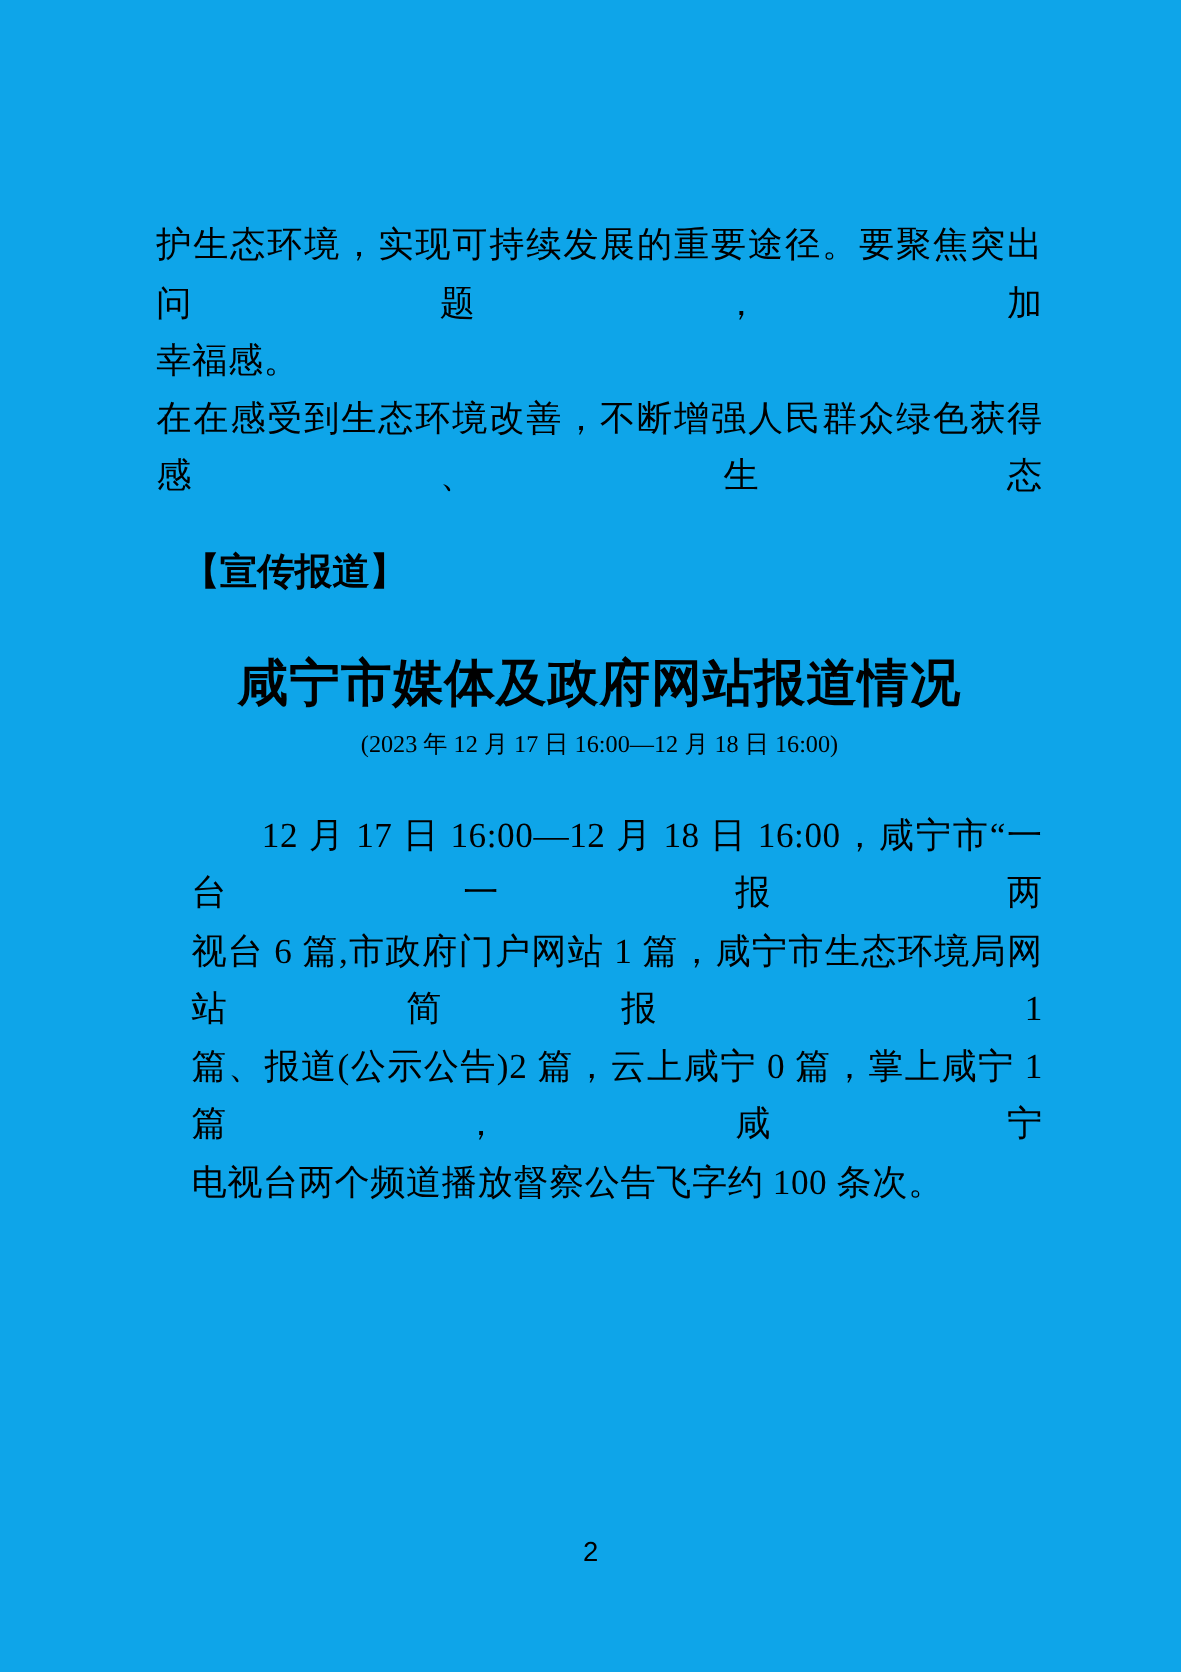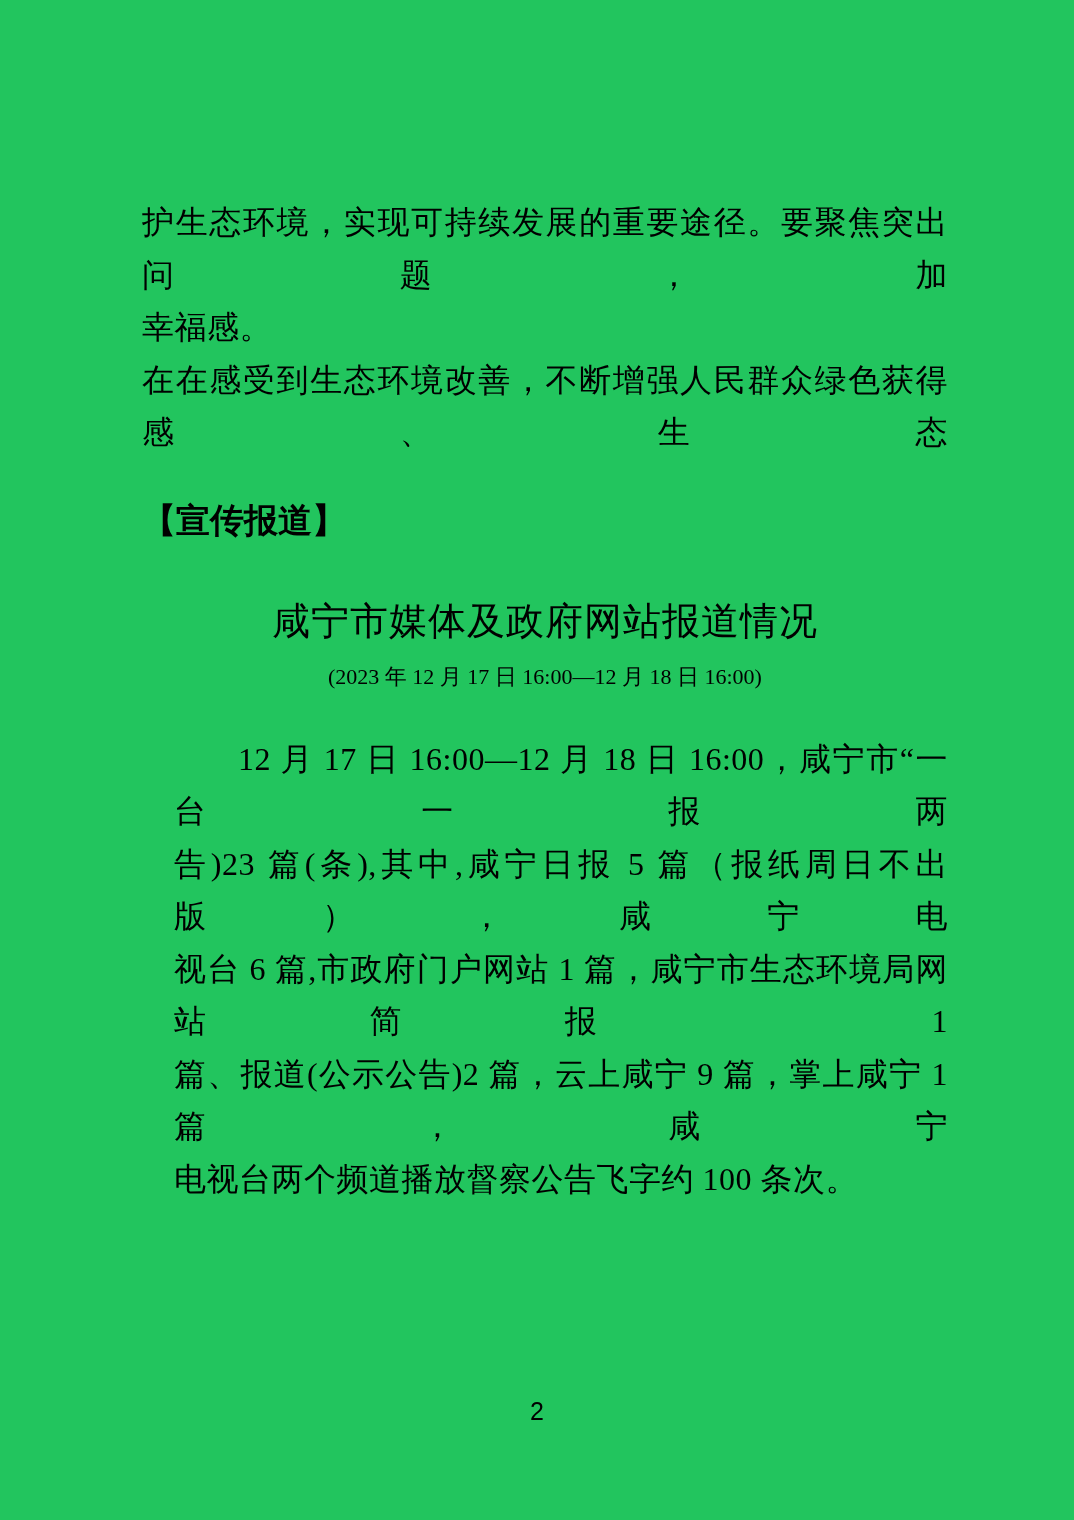--- a/index.html
+++ b/index.html
@@ -10,21 +10,21 @@
     position: relative;
     font-family: "Liberation Serif", "DejaVu Serif", serif;
     color: #000000;
     overflow: hidden;
   }
   .page {
     position: absolute;
     left: 0; top: 0;
     width: 1074px;
     height: 1520px;
-    background: #22c55e;
+    background: #0ea5e9;
   }
   .content {
     position: absolute;
     left: 142px;
     top: 196px;
     width: 806px;
   }
   .bodytext .line {
     font-size: 32px;
     line-height: 52.5px;
@@ -37,26 +37,27 @@
     white-space: normal;
     text-align: justify;
     text-align-last: justify;
   }
   .line.ind { text-indent: 2em; }
   .section-header {
     margin-top: 36px;
     font-size: 34px;
     line-height: 52px;
     font-weight: bold;
+    margin-left: 24px;
   }
   .article-title {
     margin-top: 44px;
-    font-size: 38px;
+    font-size: 46px;
     line-height: 60px;
-    font-weight: normal;
+    font-weight: bold;
     text-align: center;
     letter-spacing: 1px;
   }
   .article-subtitle {
     margin-top: 4px;
     font-size: 22px;
     line-height: 44px;
     text-align: center;
     font-weight: normal;
   }
@@ -85,22 +86,21 @@
     </div>
 
     <div class="section-header">【宣传报道】</div>
 
     <h1 class="article-title">咸宁市媒体及政府网站报道情况</h1>
 
     <div class="article-subtitle">(2023 年 12 月 17 日 16:00—12 月 18 日 16:00)</div>
 
     <div class="bodytext para-media">
       <div class="line jl ind">12 月 17 日 16:00—12 月 18 日 16:00，咸宁市“一台一报两</div>
-      <div class="line jl">告)23 篇(条),其中,咸宁日报 5 篇（报纸周日不出版），咸宁电</div>
       <div class="line jl">视台 6 篇,市政府门户网站 1 篇，咸宁市生态环境局网站简报 1</div>
-      <div class="line jl">篇、报道(公示公告)2 篇，云上咸宁 9 篇，掌上咸宁 1 篇，咸宁</div>
+      <div class="line jl">篇、报道(公示公告)2 篇，云上咸宁 0 篇，掌上咸宁 1 篇，咸宁</div>
       <div class="line">电视台两个频道播放督察公告飞字约 100 条次。</div>
     </div>
 
   </div>
 
   <div class="page-number">2</div>
 </div>
 
 </body></html>

